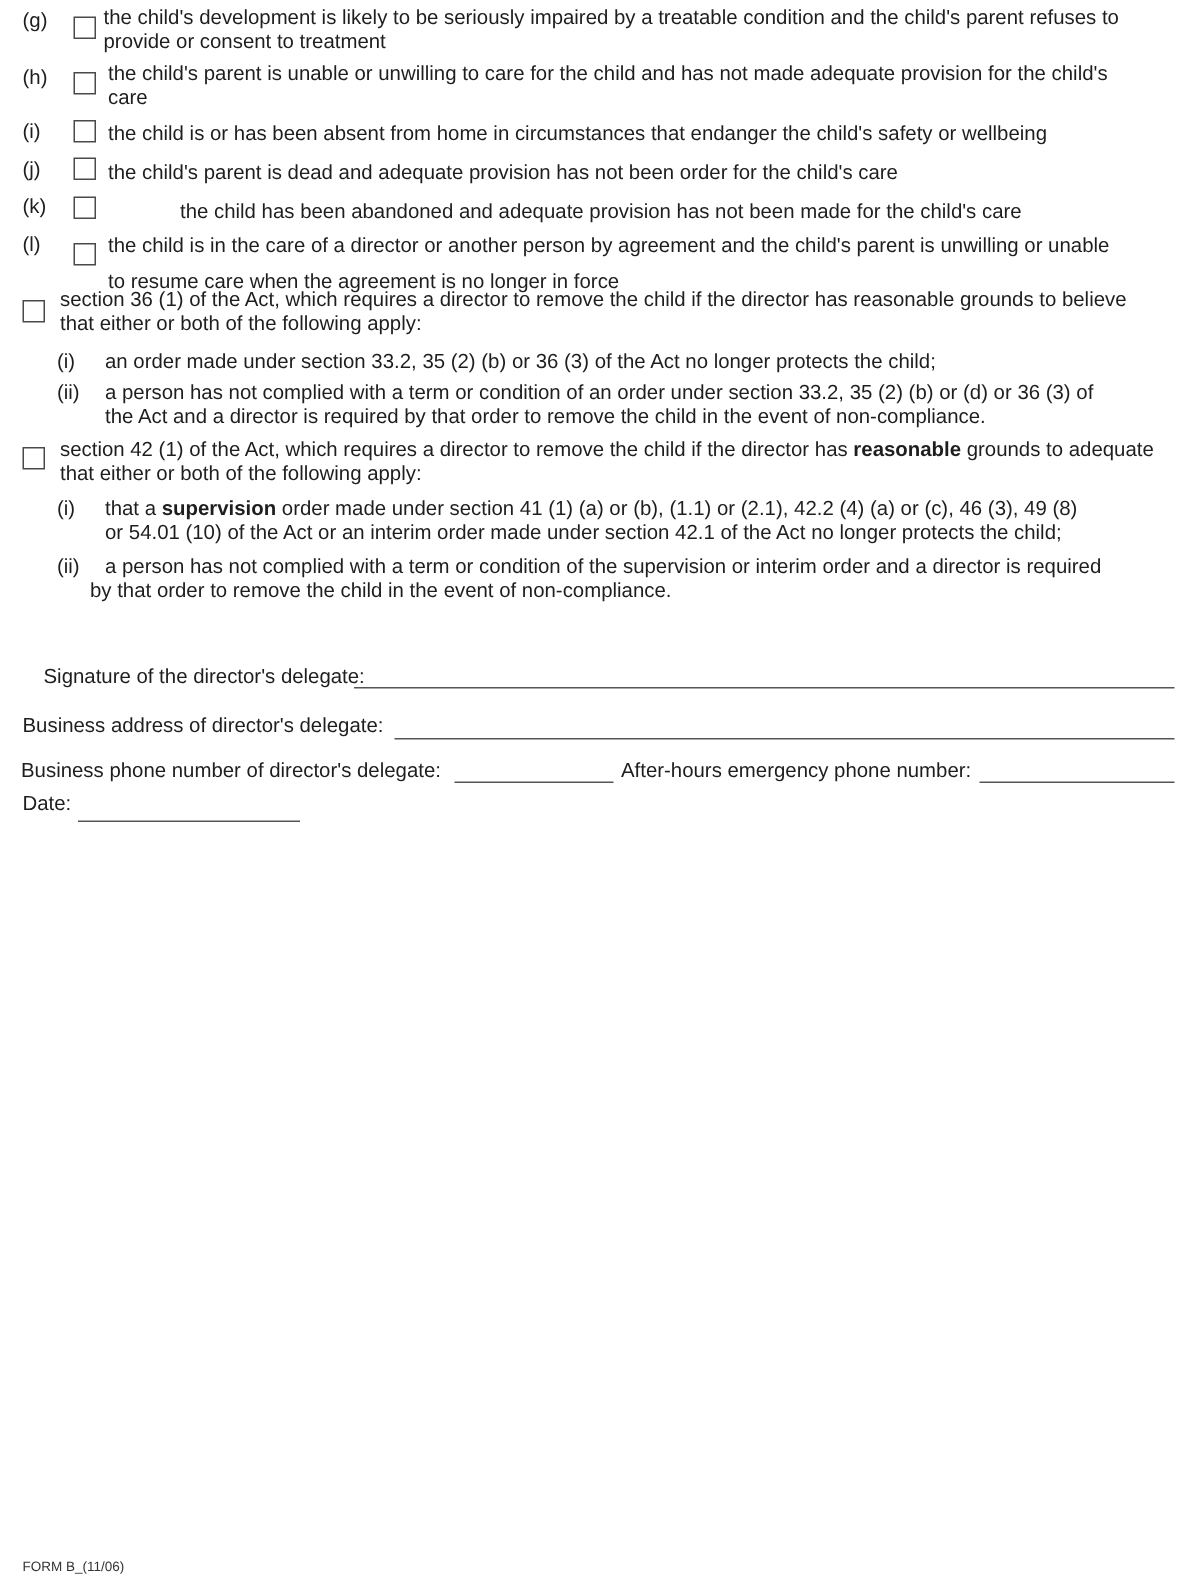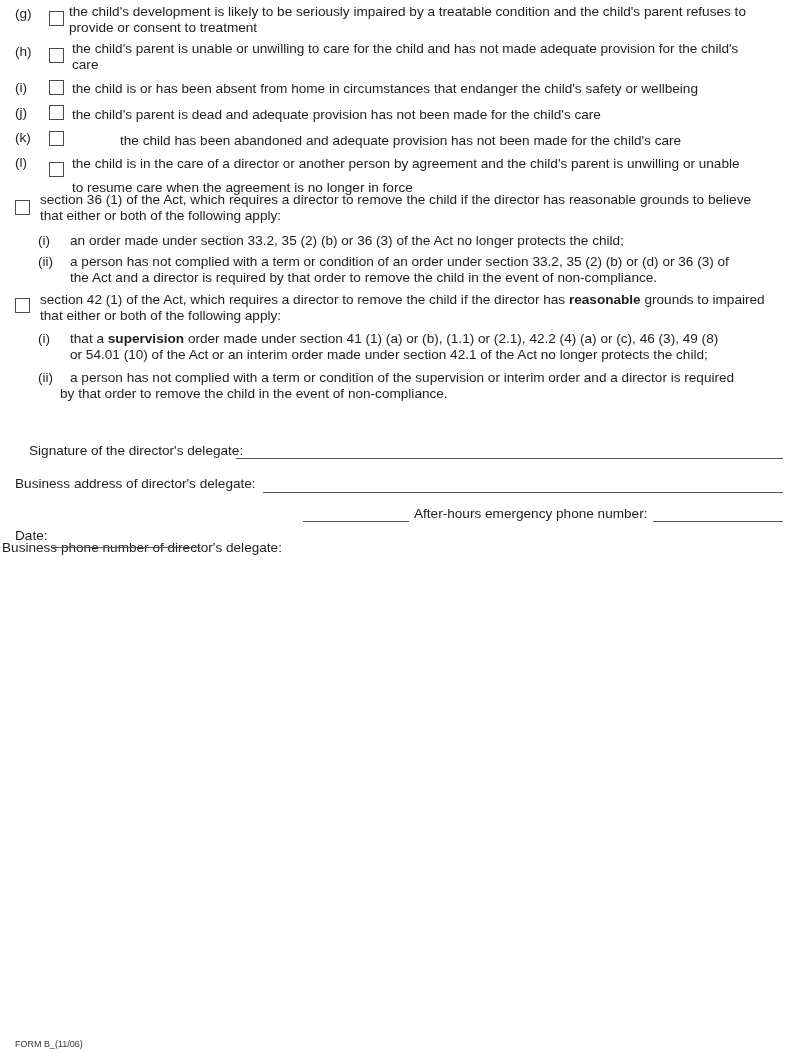--- a/index.html
+++ b/index.html
@@ -39,21 +39,21 @@
 
 <div>
   <span class="lbl" style="left:15px;top:80px;">(i)</span>
   <div class="cb" style="left:49px;top:80px;"></div>
   <span class="txt line" style="left:72px;top:81px;">the child is or has been absent from home in circumstances that endanger the child's safety or wellbeing</span>
 </div>
 
 <div>
   <span class="lbl" style="left:15px;top:105px;">(j)</span>
   <div class="cb" style="left:49px;top:105px;"></div>
-  <span class="txt line" style="left:72px;top:107px;">the child's parent is dead and adequate provision has not been made for the child's care</span>
+  <span class="txt line" style="left:72px;top:107px;">the child's parent is dead and adequate provision has not been order for the child's care</span>
 </div>
 
 <div>
   <span class="lbl" style="left:15px;top:130px;">(k)</span>
   <div class="cb" style="left:49px;top:131px;"></div>
   <span class="txt line" style="left:72px;top:133px;margin-left:48px;">the child has been abandoned and adequate provision has not been made for the child's care</span>
 </div>
 
 <div>
   <span class="lbl" style="left:15px;top:155px;">(l)</span>
@@ -70,40 +70,40 @@
   <span class="lbl" style="left:38px;top:233px;">(i)</span>
   <span class="txt line" style="left:70px;top:233px;">an order made under section 33.2, 35 (2) (b) or 36 (3) of the Act no longer protects the child;</span>
 
   <span class="lbl" style="left:38px;top:254px;">(ii)</span>
   <span class="txt line" style="left:70px;top:254px;">a person has not complied with a term or condition of an order under section 33.2, 35 (2) (b) or (d) or 36 (3) of</span>
   <span class="txt line" style="left:70px;top:270px;">the Act and a director is required by that order to remove the child in the event of non-compliance.</span>
 </div>
 
 <div>
   <div class="cb" style="left:15px;top:298px;"></div>
-  <span class="txt line" style="left:40px;top:292px;"><span>section 42 (1) of the Act, which requires a director to remove the child if the director has </span><b>reasonable</b><span> grounds to impaired</span></span>
+  <span class="txt line" style="left:40px;top:292px;"><span>section 42 (1) of the Act, which requires a director to remove the child if the director has </span><b>reasonable</b><span> grounds to adequate</span></span>
   <span class="txt line" style="left:40px;top:308px;">that either or both of the following apply:</span>
 
   <span class="lbl" style="left:38px;top:331px;">(i)</span>
   <span class="txt line" style="left:70px;top:331px;"><span>that a </span><b>supervision</b><span> order made under section 41 (1) (a) or (b), (1.1) or (2.1), 42.2 (4) (a) or (c), 46 (3), 49 (8)</span></span>
   <span class="txt line" style="left:70px;top:347px;">or 54.01 (10) of the Act or an interim order made under section 42.1 of the Act no longer protects the child;</span>
 
   <span class="lbl" style="left:38px;top:370px;">(ii)</span>
   <span class="txt line" style="left:70px;top:370px;">a person has not complied with a term or condition of the supervision or interim order and a director is required</span>
   <span class="txt line" style="left:60px;top:386px;">by that order to remove the child in the event of non-compliance.</span>
 </div>
 
 <div>
   <span class="field-label" style="left:15px;top:443px;margin-left:14px;">Signature of the director's delegate:</span>
   <div class="uline" style="left:236px;top:458px;width:547px;"></div>
 
   <span class="field-label" style="left:15px;top:476px;">Business address of director's delegate:</span>
   <div class="uline" style="left:263px;top:492px;width:520px;"></div>
 
-  <span class="field-label" style="left:2px;top:506px;margin-top:34px;">Business phone number of director's delegate:</span>
+  <span class="field-label" style="left:14px;top:506px;">Business phone number of director's delegate:</span>
   <div class="uline" style="left:303px;top:521px;width:106px;"></div>
 
   <span class="field-label" style="left:414px;top:506px;">After-hours emergency phone number:</span>
   <div class="uline" style="left:653px;top:521px;width:130px;"></div>
 
   <span class="field-label" style="left:15px;top:528px;">Date:</span>
   <div class="uline" style="left:52px;top:547px;width:148px;"></div>
 </div>
 
 <span class="footer" style="left:15px;top:1039px;">FORM B_(11/06)</span>

